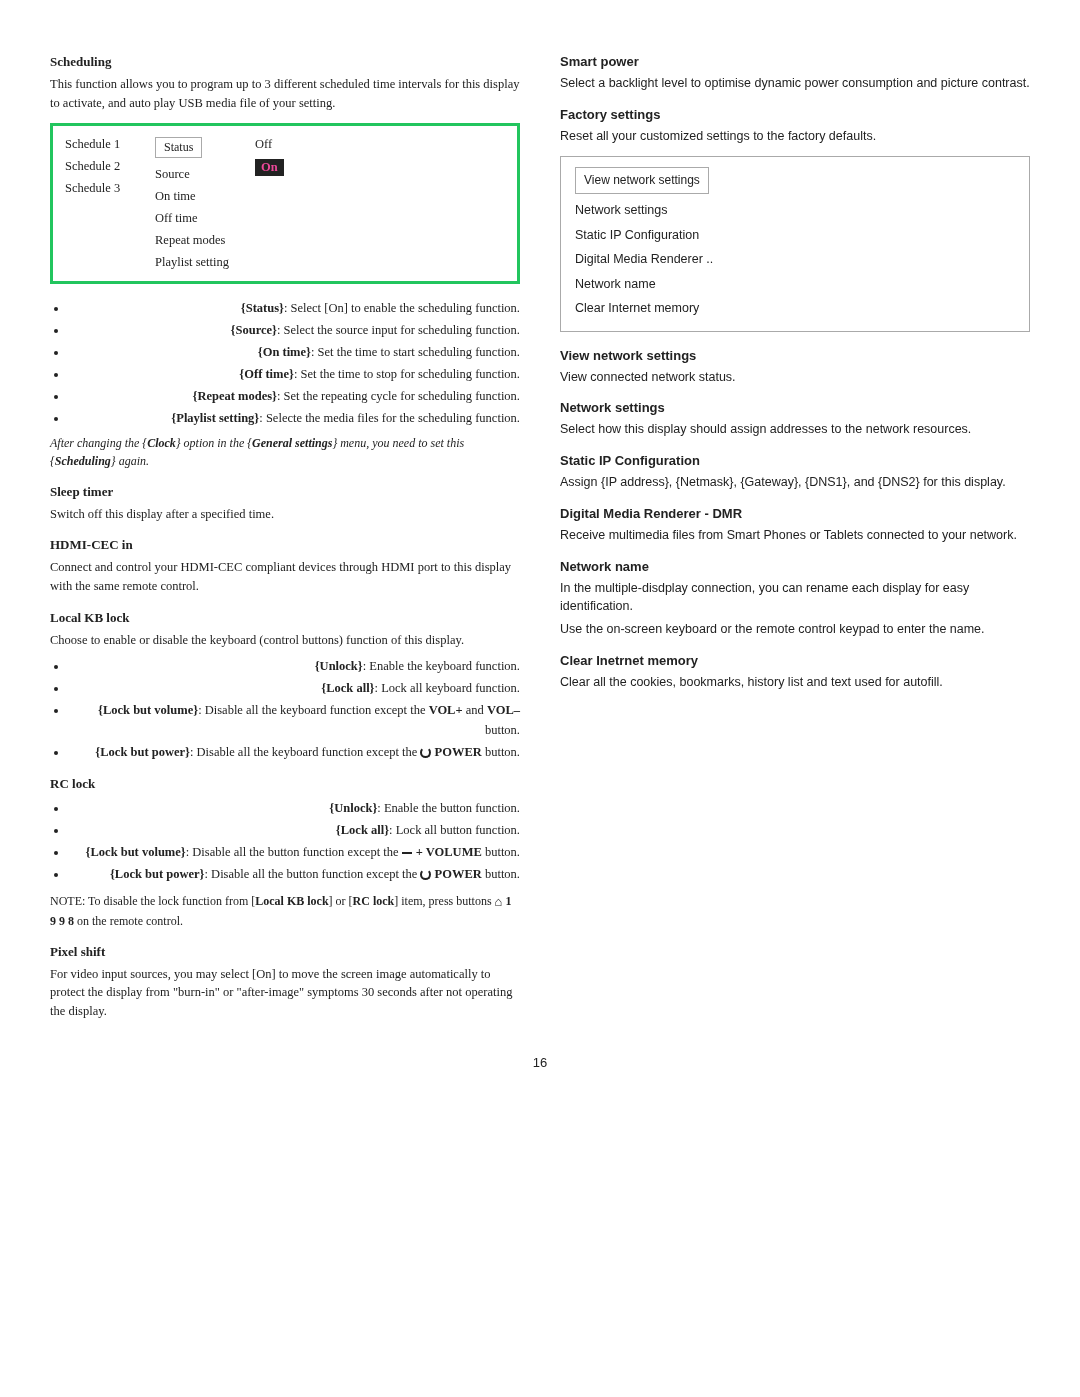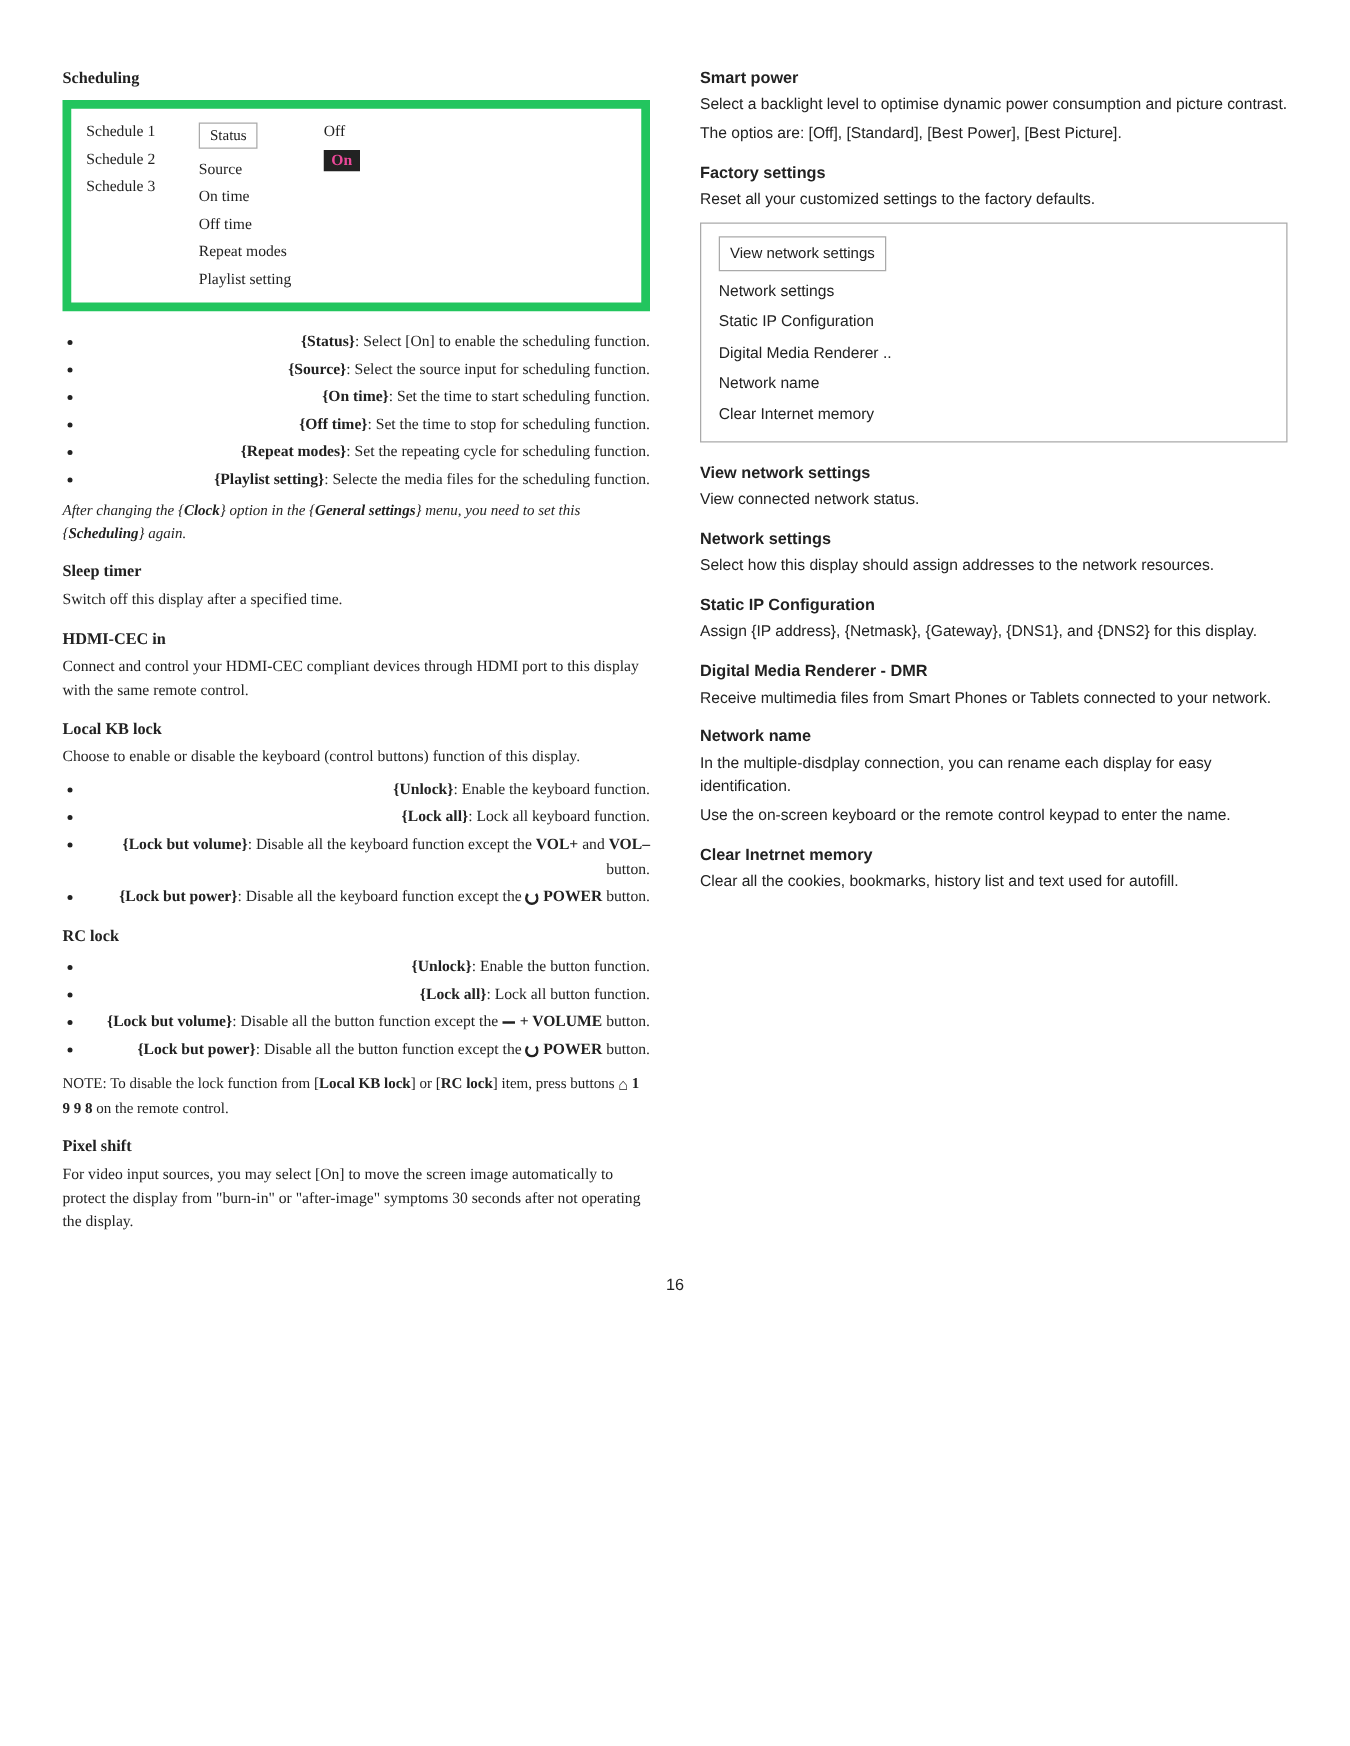--- a/index.html
+++ b/index.html
@@ -36,21 +36,21 @@
       font-weight: bold;
       margin-bottom: 5px;
       margin-top: 14px;
     }
     p.body-text {
       font-size: 12.5px;
       line-height: 1.5;
       margin-bottom: 4px;
     }
     .schedule-table-box {
-      border: 7px solid #22c55e;
+      border: 3px solid #22c55e;
       padding: 10px 12px;
       margin: 10px 0 14px 0;
       display: flex;
       gap: 0;
       font-size: 12.5px;
     }
     .sched-col {
       display: flex;
       flex-direction: column;
       gap: 5px;
@@ -139,20 +139,21 @@
     }
   </style>
 </head>
 <body>
 
 <div class="two-col">
 
   <div class="col-left">
 
     <h3 class="subsection">Scheduling</h3>
+    <p class="body-text">This function allows you to program up to 3 different scheduled time intervals for this display to activate, and auto play USB media file of your setting.</p>
 
     <div class="schedule-table-box">
       <div class="sched-col">
         <span class="sched-item">Schedule 1</span>
         <span class="sched-item">Schedule 2</span>
         <span class="sched-item">Schedule 3</span>
       </div>
       <div class="sched-col sched-col-mid">
         <span class="sched-item">
           <span class="sched-status-box">Status</span>
@@ -209,21 +210,20 @@
 
     <h3 class="subsection">Pixel shift</h3>
     <p class="body-text">For video input sources, you may select [On] to move the screen image automatically to protect the display from "burn-in" or "after-image" symptoms 30 seconds after not operating the display.</p>
 
   </div>
 
   <div class="col-right">
 
     <h3 class="subsection">Smart power</h3>
     <p class="body-text">Select a backlight level to optimise dynamic power consumption and picture contrast.</p>
-    <p class="body-text">The optios are: [Off], [Standard], [Best Power], [Best Picture].</p>
 
     <h3 class="subsection">Factory settings</h3>
     <p class="body-text">Reset all your customized settings to the factory defaults.</p>
 
 
     <div class="network-box">
       <div class="view-btn">View network settings</div>
       <span class="net-item">Network settings</span>
       <span class="net-item">Static IP Configuration</span>
       <span class="net-item">Digital Media Renderer ..</span>

